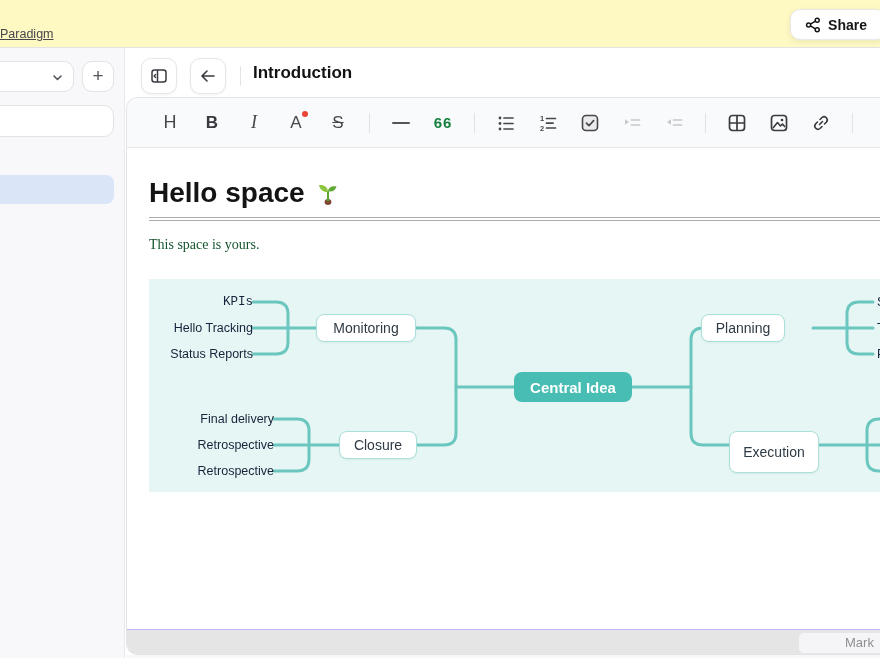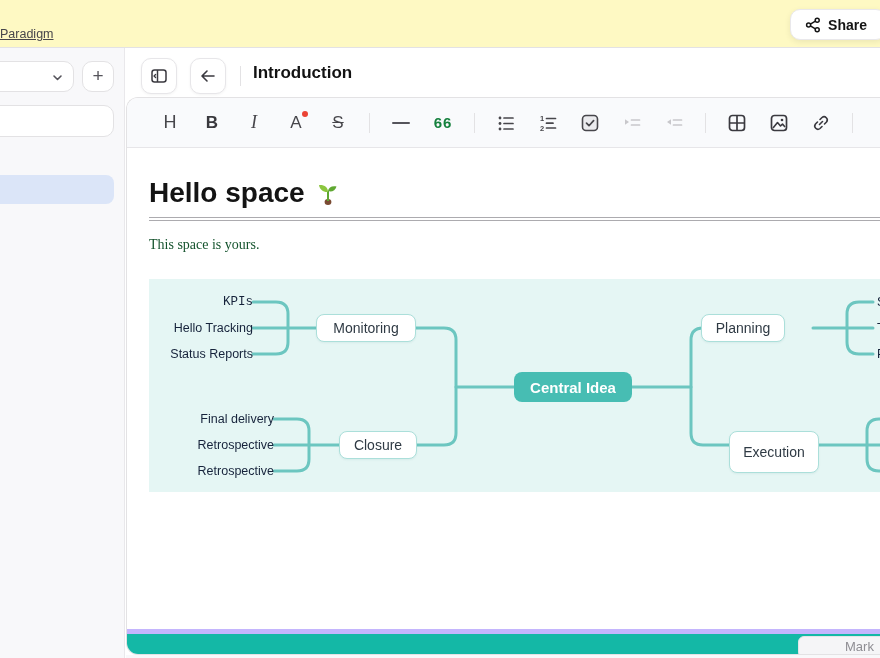--- a/index.html
+++ b/index.html
@@ -48,21 +48,21 @@
 
   
   .mindmap { position:relative; margin-top:26px; width:732px; height:213px; background:#E5F6F4; overflow:hidden; }
   .mindmap svg.wires { position:absolute; left:0; top:0; }
   .mm-node { position:absolute; background:#fff; border:1.5px solid #ABDFDA; border-radius:8px; display:flex; align-items:center; justify-content:center; font-size:14px; color:#2F3A44; box-shadow:0 1px 2px rgba(40,120,110,.08); cursor:pointer; }
   .mm-root { position:absolute; left:365px; top:93px; width:118px; height:30px; background:#47BDB3; border-radius:8px; display:flex; align-items:center; justify-content:center; font-size:15px; font-weight:700; color:#fff; cursor:pointer; }
   .mm-label { position:absolute; font-size:12.5px; color:#16233B; line-height:16px; cursor:pointer; }
   .mm-label.right-align { text-align:right; }
 
   
-  .doc-footer { position:absolute; left:0; bottom:0; width:100%; height:25px; background:#14b8a6; border-top:5px solid #c4b5fd; }
+  .doc-footer { position:absolute; left:0; bottom:0; width:100%; height:25px; background:#e5e5e5; border-top:1px solid #c4b5fd; }
   .mark-btn { position:absolute; left:671px; top:2px; width:160px; height:22px; background:#F5F5F7; border:1px solid #E6E5E8; border-radius:6px; font-size:13px; color:#8F8E94; padding-left:46px; line-height:20px; cursor:pointer; }
   .bottom-strip { position:absolute; left:126px; top:655px; width:754px; height:3px; background:#F8F8FA; }
 
   svg { display:block; }
 </style>
 </head>
 <body>
 
 <div class="topbar">
   <a class="workspace-link">Paradigm</a>

